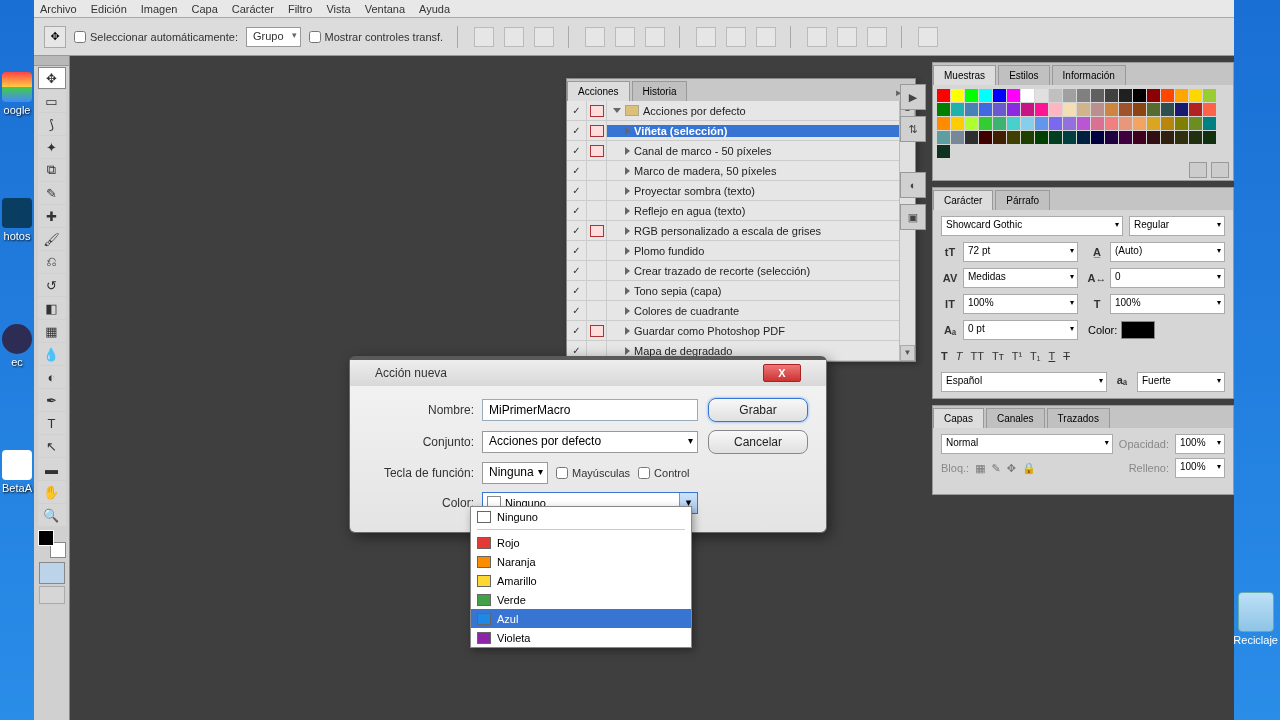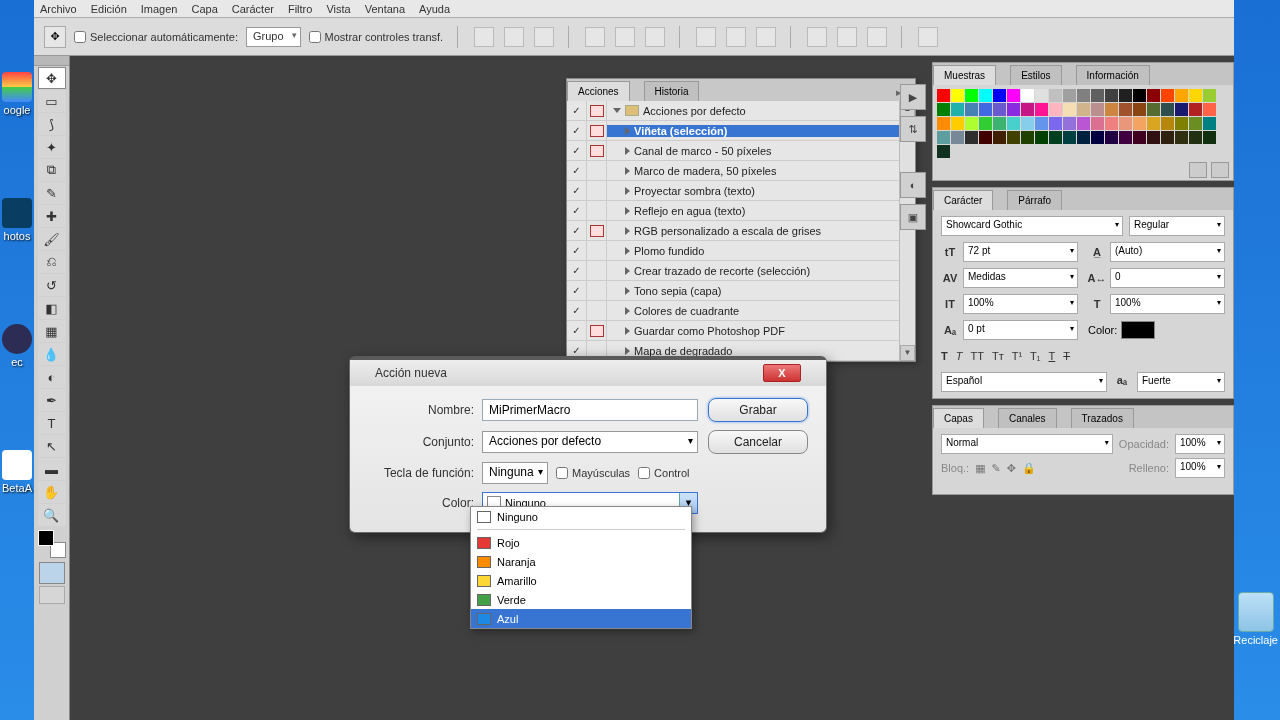--- a/index.html
+++ b/index.html
@@ -20,21 +20,21 @@
 .tool-grip { height: 10px; background: #b8b8b8; border-bottom: 1px solid #999; }
 .tool { width: 28px; height: 22px; margin: 1px auto; background: #d6d6d6; border: 1px solid transparent; display: flex; align-items: center; justify-content: center; color: #333; font-size: 13px; }
 .tool.active { background: #fff; border-color: #888; }
 .swatch-fg-bg { position: relative; width: 28px; height: 28px; margin: 4px auto; }
 .swatch-fg-bg .fg { position: absolute; width: 16px; height: 16px; background: #000; border: 1px solid #fff; left: 0; top: 0; }
 .swatch-fg-bg .bg { position: absolute; width: 16px; height: 16px; background: #fff; border: 1px solid #888; right: 0; bottom: 0; }
 .quick-mask { width: 26px; height: 22px; margin: 2px auto; background: #bcd4ea; border: 1px solid #888; }
 .screen-mode { width: 26px; height: 18px; margin: 2px auto; background: #d6d6d6; border: 1px solid #aaa; }
 
 .actions-panel { position: absolute; left: 532px; top: 22px; width: 350px; background: #ddd; border: 1px solid #888; box-shadow: 2px 2px 6px rgba(0,0,0,.3); }
-.panel-tabs { height: 22px; background: #c8c8c8; display: flex; align-items: flex-end; gap: 12px; }
+.panel-tabs { height: 22px; background: #c8c8c8; display: flex; align-items: flex-end; }
 .ptab { padding: 4px 10px; background: #ddd; border: 1px solid #999; border-bottom: none; margin-right: 2px; font-size: 10px; }
 .ptab.inactive { background: #c0c0c0; }
 .panel-collapse { margin-left: auto; margin-right: 4px; padding: 2px 4px; color: #666; }
 .actions-body { max-height: 290px; overflow: hidden; background: #e6e6e6; position: relative; }
 .act-row { display: flex; align-items: center; height: 20px; border-bottom: 1px solid #ccc; }
 .act-col { width: 20px; height: 20px; border-right: 1px solid #ccc; display: flex; align-items: center; justify-content: center; }
 .act-chk { font-size: 10px; color: #333; }
 .act-dlg { width: 14px; height: 12px; border: 1px solid #a33; background: #fdd; }
 .act-tree { flex: 1; display: flex; align-items: center; padding-left: 6px; gap: 4px; }
 .act-tree.indent1 { padding-left: 18px; }
@@ -588,13 +588,17 @@
       <span>Amarillo</span>
     </div>
     <div class="dd-item">
       <div class="dd-sw" style="background:#43a047"></div>
       <span>Verde</span>
     </div>
     <div class="dd-item selected">
       <div class="dd-sw" style="background:#1e88e5"></div>
       <span>Azul</span>
     </div>
+    <div class="dd-item">
+      <div class="dd-sw" style="background:#8e24aa"></div>
+      <span>Violeta</span>
+    </div>
   </div>
 
 </body></html>

